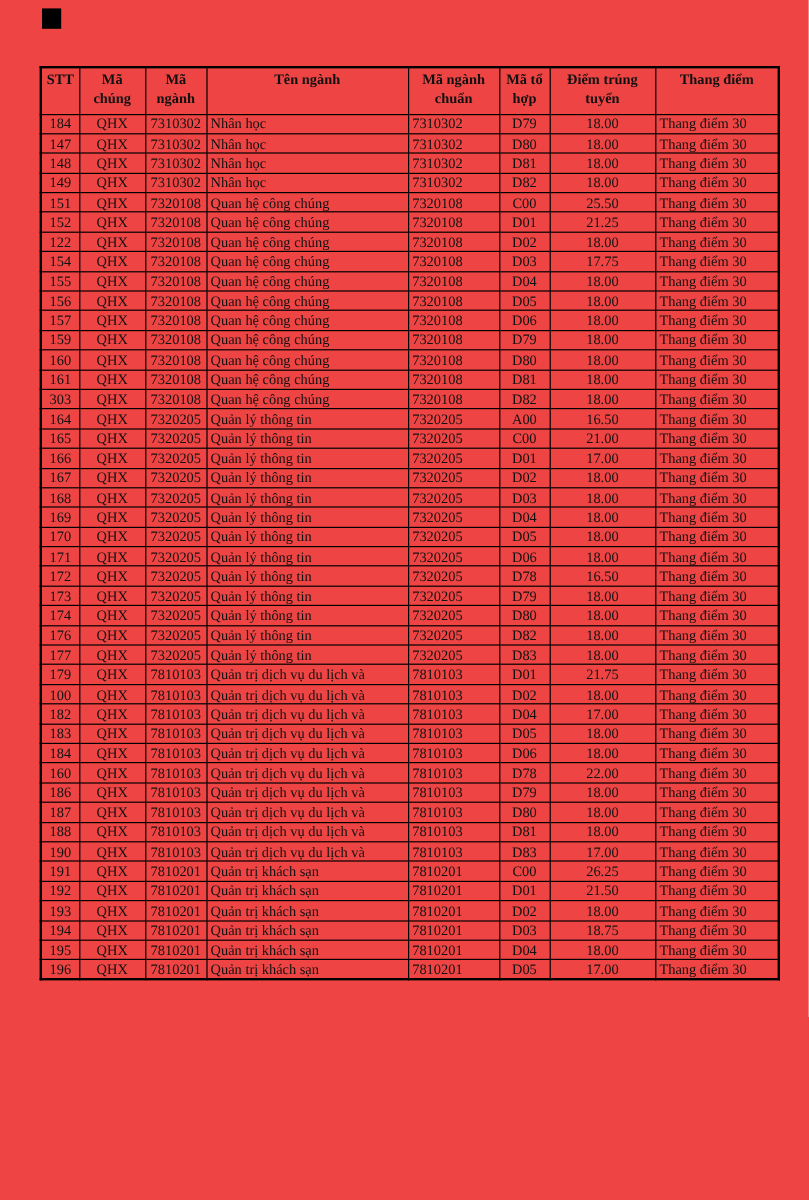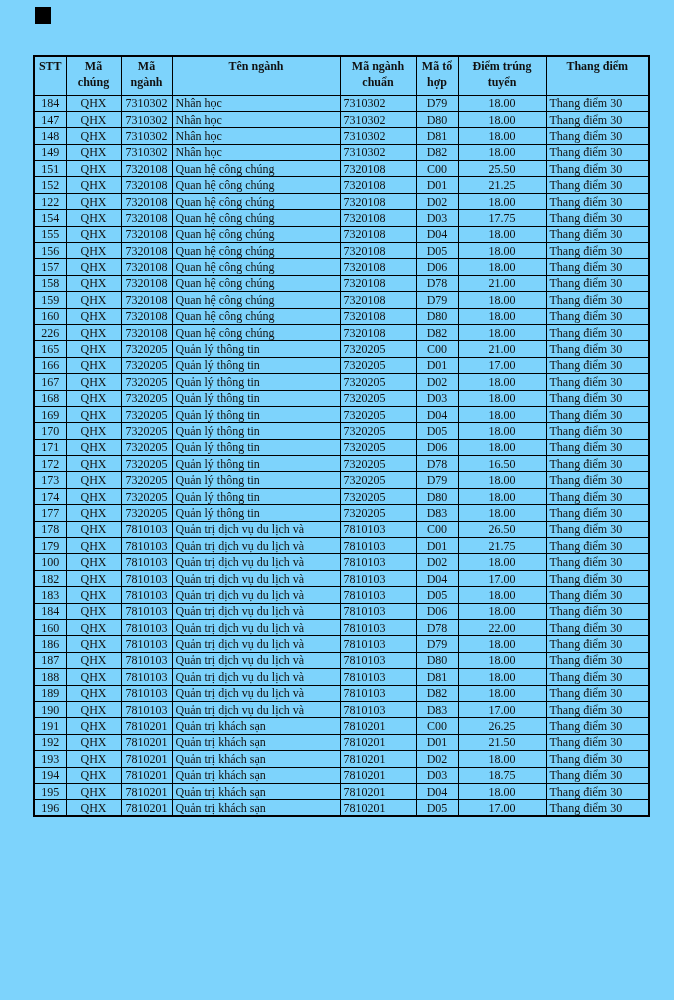--- a/index.html
+++ b/index.html
@@ -4,21 +4,21 @@
 <style>
   html, body {
     margin: 0;
     padding: 0;
     background: #ffffff;
   }
   .page {
     position: relative;
     width: 674px;
     height: 1000px;
-    background: #7dd3fc;
+    background: #ef4444;
     font-family: "Liberation Serif", "DejaVu Serif", serif;
     color: #111111;
     overflow: hidden;
   }
   .corner-mark {
     position: absolute;
     left: 35px;
     top: 7px;
     width: 16px;
     height: 17px;
@@ -204,57 +204,67 @@
           <td>157</td>
           <td>QHX</td>
           <td>7320108</td>
           <td>Quan hệ công chúng</td>
           <td>7320108</td>
           <td>D06</td>
           <td>18.00</td>
           <td>Thang điểm 30</td>
         </tr>
         <tr>
-          <td>158</td>
-          <td>QHX</td>
-          <td>7320108</td>
-          <td>Quan hệ công chúng</td>
-          <td>7320108</td>
-          <td>D78</td>
-          <td>21.00</td>
-          <td>Thang điểm 30</td>
-        </tr>
-        <tr>
           <td>159</td>
           <td>QHX</td>
           <td>7320108</td>
           <td>Quan hệ công chúng</td>
           <td>7320108</td>
           <td>D79</td>
           <td>18.00</td>
           <td>Thang điểm 30</td>
         </tr>
         <tr>
           <td>160</td>
           <td>QHX</td>
           <td>7320108</td>
           <td>Quan hệ công chúng</td>
           <td>7320108</td>
           <td>D80</td>
           <td>18.00</td>
           <td>Thang điểm 30</td>
         </tr>
         <tr>
-          <td>226</td>
+          <td>161</td>
+          <td>QHX</td>
+          <td>7320108</td>
+          <td>Quan hệ công chúng</td>
+          <td>7320108</td>
+          <td>D81</td>
+          <td>18.00</td>
+          <td>Thang điểm 30</td>
+        </tr>
+        <tr>
+          <td>303</td>
           <td>QHX</td>
           <td>7320108</td>
           <td>Quan hệ công chúng</td>
           <td>7320108</td>
           <td>D82</td>
           <td>18.00</td>
+          <td>Thang điểm 30</td>
+        </tr>
+        <tr>
+          <td>164</td>
+          <td>QHX</td>
+          <td>7320205</td>
+          <td>Quản lý thông tin</td>
+          <td>7320205</td>
+          <td>A00</td>
+          <td>16.50</td>
           <td>Thang điểm 30</td>
         </tr>
         <tr>
           <td>165</td>
           <td>QHX</td>
           <td>7320205</td>
           <td>Quản lý thông tin</td>
           <td>7320205</td>
           <td>C00</td>
           <td>21.00</td>
@@ -344,37 +354,37 @@
           <td>174</td>
           <td>QHX</td>
           <td>7320205</td>
           <td>Quản lý thông tin</td>
           <td>7320205</td>
           <td>D80</td>
           <td>18.00</td>
           <td>Thang điểm 30</td>
         </tr>
         <tr>
+          <td>176</td>
+          <td>QHX</td>
+          <td>7320205</td>
+          <td>Quản lý thông tin</td>
+          <td>7320205</td>
+          <td>D82</td>
+          <td>18.00</td>
+          <td>Thang điểm 30</td>
+        </tr>
+        <tr>
           <td>177</td>
           <td>QHX</td>
           <td>7320205</td>
           <td>Quản lý thông tin</td>
           <td>7320205</td>
           <td>D83</td>
           <td>18.00</td>
-          <td>Thang điểm 30</td>
-        </tr>
-        <tr>
-          <td>178</td>
-          <td>QHX</td>
-          <td>7810103</td>
-          <td>Quản trị dịch vụ du lịch và</td>
-          <td>7810103</td>
-          <td>C00</td>
-          <td>26.50</td>
           <td>Thang điểm 30</td>
         </tr>
         <tr>
           <td>179</td>
           <td>QHX</td>
           <td>7810103</td>
           <td>Quản trị dịch vụ du lịch và</td>
           <td>7810103</td>
           <td>D01</td>
           <td>21.75</td>
@@ -450,30 +460,20 @@
           <td>18.00</td>
           <td>Thang điểm 30</td>
         </tr>
         <tr>
           <td>188</td>
           <td>QHX</td>
           <td>7810103</td>
           <td>Quản trị dịch vụ du lịch và</td>
           <td>7810103</td>
           <td>D81</td>
-          <td>18.00</td>
-          <td>Thang điểm 30</td>
-        </tr>
-        <tr>
-          <td>189</td>
-          <td>QHX</td>
-          <td>7810103</td>
-          <td>Quản trị dịch vụ du lịch và</td>
-          <td>7810103</td>
-          <td>D82</td>
           <td>18.00</td>
           <td>Thang điểm 30</td>
         </tr>
         <tr>
           <td>190</td>
           <td>QHX</td>
           <td>7810103</td>
           <td>Quản trị dịch vụ du lịch và</td>
           <td>7810103</td>
           <td>D83</td>

